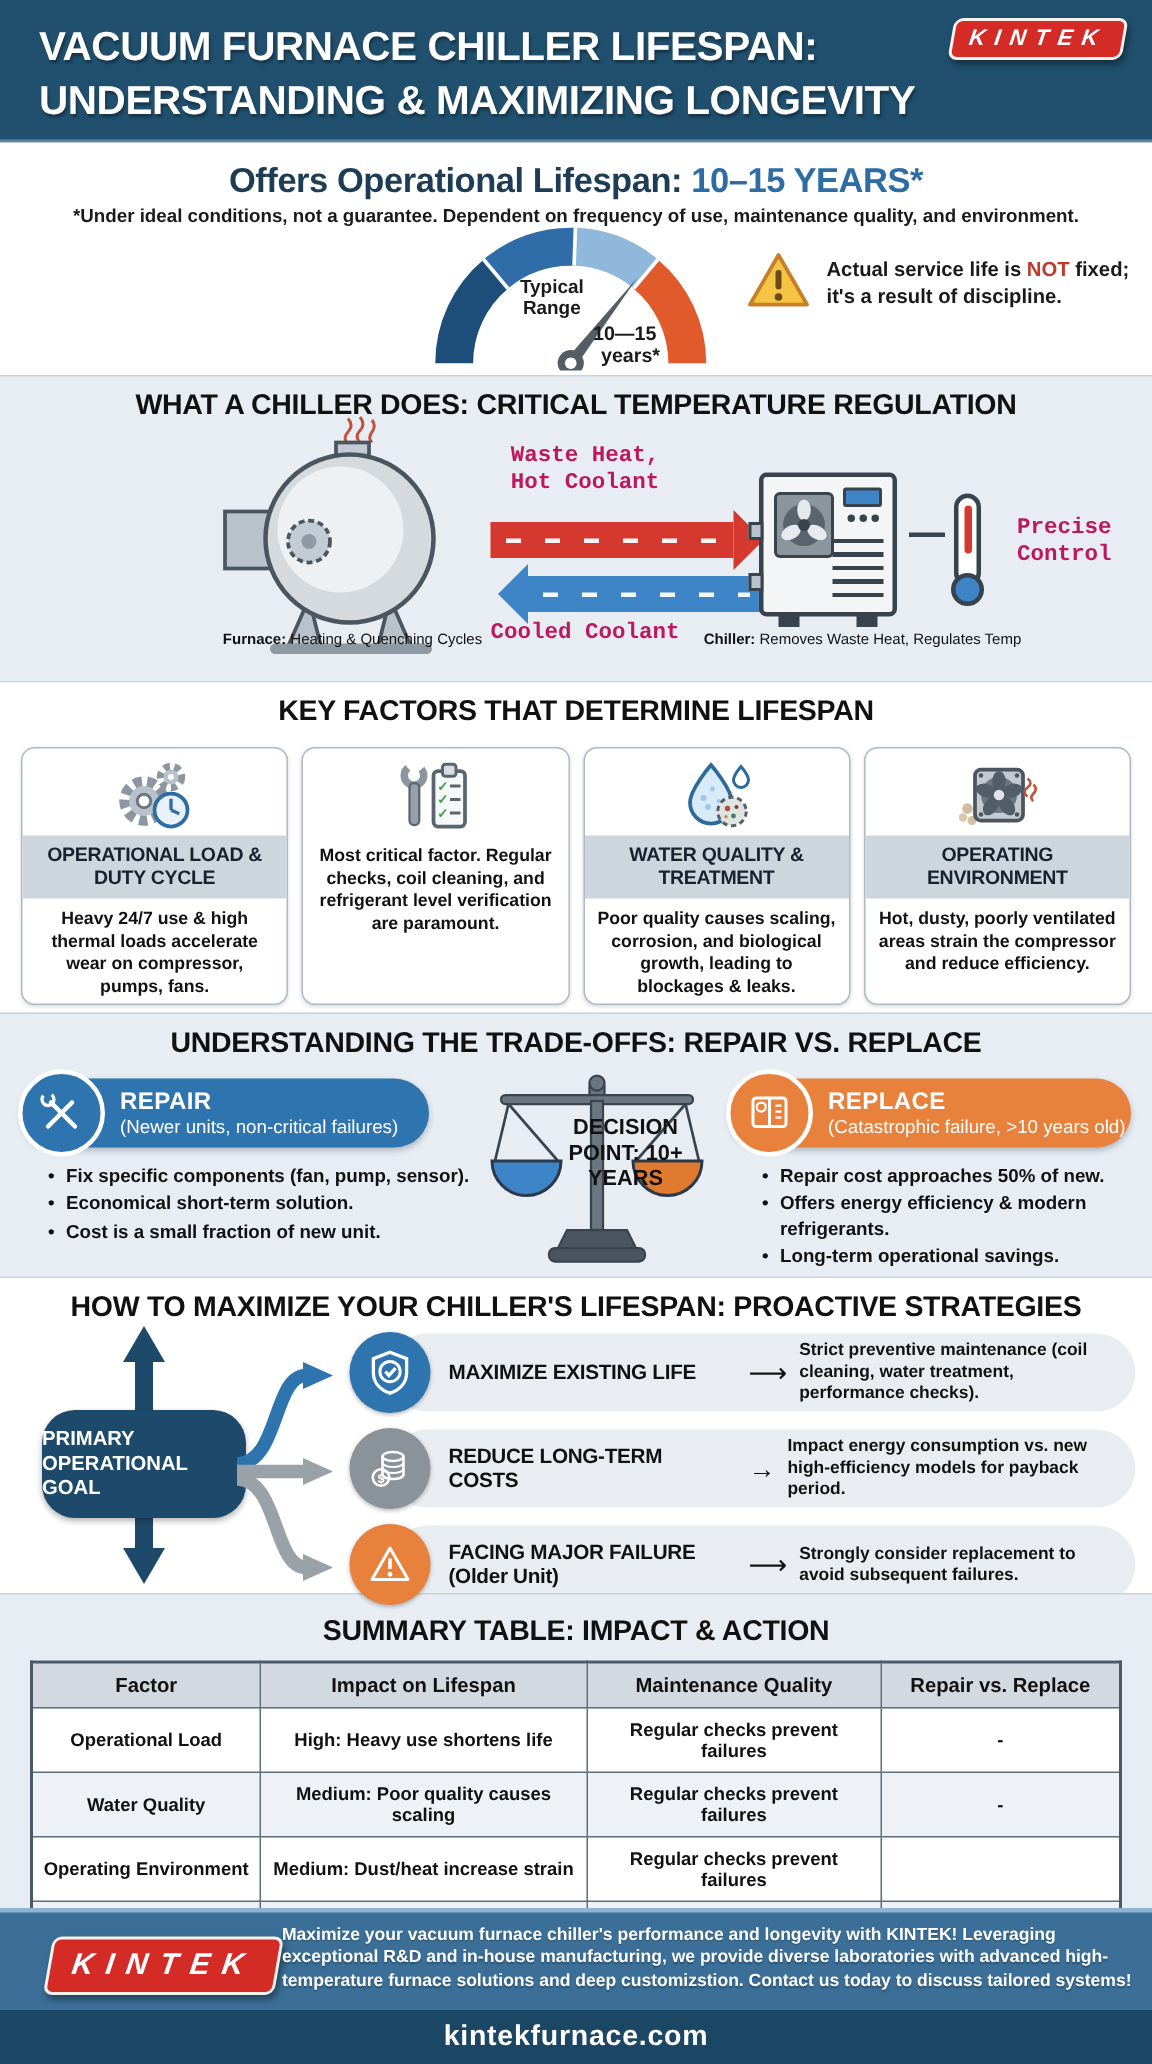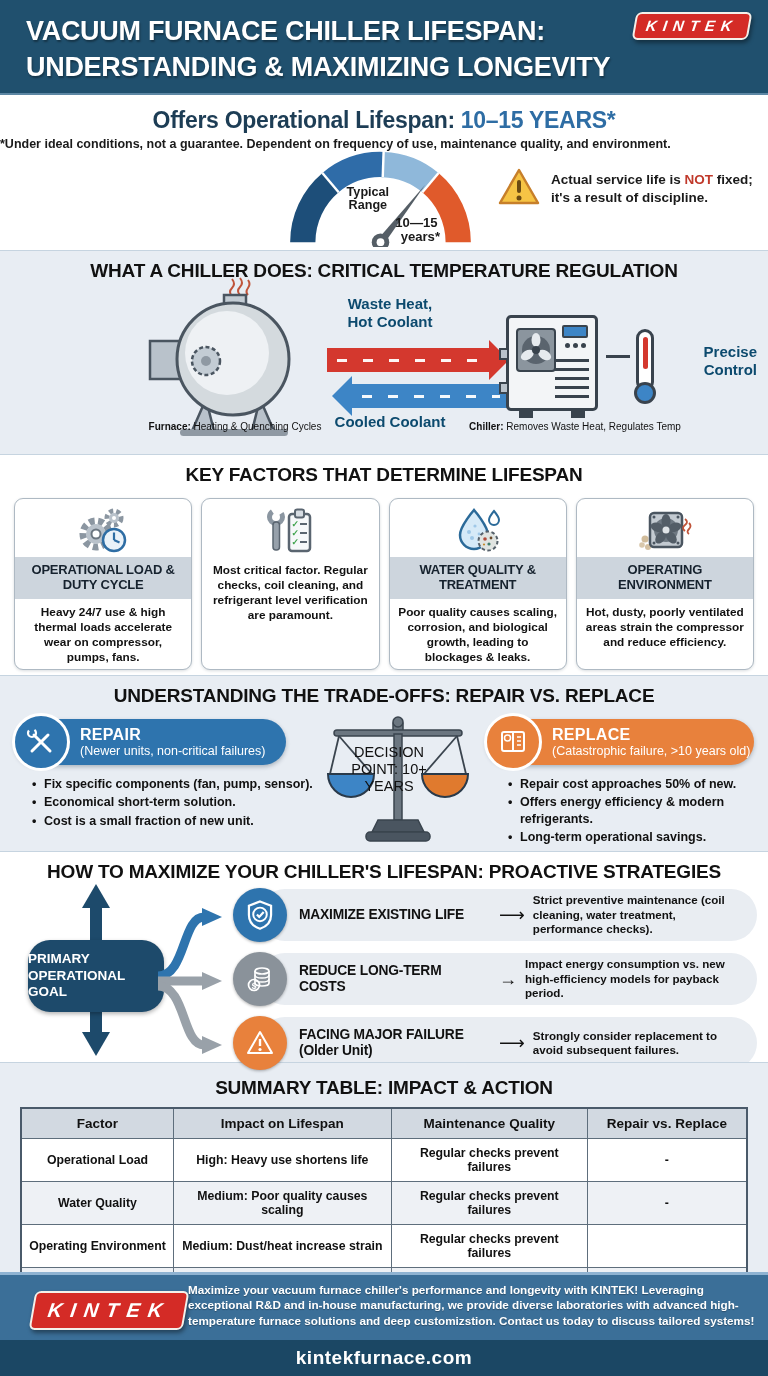--- a/index.html
+++ b/index.html
@@ -14,42 +14,42 @@
   .logo { display:inline-block; background:#d42b26; border:2px solid #f4f0ea; border-radius:6px;
           transform:skewX(-10deg); box-shadow:2px 3px 4px rgba(0,0,0,.4); padding:3px 10px; }
   .logo span { display:inline-block; transform:skewX(2deg); color:#fff; font-weight:bold; font-style:italic;
                letter-spacing:6px; font-size:15px; }
   .logo-hdr { position:absolute; top:12px; right:18px; }
 
   
   .sec-lifespan { position:relative; height:155px; background:#fff; }
   .ls-title { text-align:center; padding-top:12px; font-size:23px; font-weight:bold; color:#1d3d55; letter-spacing:-0.3px; }
   .ls-title .hl { color:#2e6da4; }
-  .ls-sub { text-align:left; font-size:12.5px; font-weight:bold; color:#1a1a1a; margin-top:3px; }
+  .ls-sub { text-align:center; font-size:12.5px; font-weight:bold; color:#1a1a1a; margin-top:3px; }
   .gauge { position:absolute; left:283px; top:50px; width:195px; height:102px; }
   .gauge text { font-family:"Liberation Sans",sans-serif; font-weight:bold; fill:#1a1a1a; }
   .warn { position:absolute; left:497px; top:72px; width:265px; display:flex; gap:10px; align-items:flex-start; }
   .warn svg { flex:0 0 44px; }
   .warn-text { font-size:13.5px; font-weight:bold; color:#1a1a1a; line-height:1.3; padding-top:4px; }
   .warn-text .red { color:#c0392b; }
 
   
   .sec-chiller { position:relative; height:205px; background:#e8edf3; border-top:1px solid #c6d4e0; border-bottom:1px solid #c6d4e0; }
   .sec-title { text-align:center; font-size:19px; font-weight:bold; color:#111; padding-top:9px; letter-spacing:-0.2px; }
   .furnace-svg { position:absolute; left:148px; top:26px; }
   .flow-arrow { position:absolute; height:24px; }
   .flow-red { left:327px; top:97px; width:162px; background:#d4382e; }
   .flow-red::after { content:""; position:absolute; right:-20px; top:-8px; border-left:20px solid #d4382e;
                      border-top:20px solid transparent; border-bottom:20px solid transparent; }
   .flow-blue { left:352px; top:133px; width:158px; background:#3d85c6; }
   .flow-blue::before { content:""; position:absolute; left:-20px; top:-8px; border-right:20px solid #3d85c6;
                        border-top:20px solid transparent; border-bottom:20px solid transparent; }
   .dashes { position:absolute; left:10px; right:10px; top:50%; height:3px; margin-top:-1.5px;
             background:repeating-linear-gradient(90deg, rgba(255,255,255,.95) 0 10px, transparent 10px 26px); }
-  .diag-label { position:absolute; text-align:center; font-weight:bold; color:#0c4a6e; font-size:15px; line-height:1.2; }
+  .diag-label { position:absolute; text-align:center; font-weight:bold; color:#be185d; font-size:15px; line-height:1.2;font-family:Liberation Mono, monospace; }
   .lbl-hot { left:300px; top:44px; width:180px; }
   .lbl-cold { left:300px; top:162px; width:180px; }
   .caption { position:absolute; text-align:center; font-size:10px; color:#111; line-height:1.25; }
   .cap-furnace { left:120px; top:170px; width:230px; }
   .cap-chiller { left:455px; top:170px; width:240px; }
   .chiller-box { position:absolute; left:506px; top:64px; width:92px; height:96px; background:#f3f5f7;
                  border:3px solid #39434d; border-radius:5px; }
   .fan-panel { position:absolute; left:7px; top:10px; width:40px; height:44px; background:#8b959e; border:2px solid #39434d; border-radius:4px; }
   .screen { position:absolute; right:7px; top:7px; width:26px; height:13px; background:#3d85c6; border:2px solid #39434d; border-radius:2px; }
   .dots { position:absolute; right:9px; top:25px; display:flex; gap:3px; }
@@ -57,21 +57,21 @@
   .vents { position:absolute; right:6px; bottom:7px; width:34px; height:42px;
            background:repeating-linear-gradient(180deg,#39434d 0 3px, transparent 3px 9px); }
   .foot { position:absolute; bottom:-10px; width:14px; height:8px; background:#39434d; }
   .pipe { position:absolute; left:-10px; width:10px; height:12px; background:#b9c2cb; border:2px solid #39434d; }
   .therm { position:absolute; left:636px; top:78px; width:18px; height:62px; background:#fff;
            border:3px solid #39434d; border-radius:9px; }
   .therm-line { position:absolute; left:50%; margin-left:-2.5px; top:5px; height:32px; width:5px; background:#d4382e; border-radius:3px; }
   .therm-bulb { position:absolute; left:50%; bottom:-16px; margin-left:-11px; width:22px; height:22px;
                 background:#3d85c6; border:3px solid #39434d; border-radius:50%; }
   .therm-link { position:absolute; left:606px; top:104px; width:24px; height:3px; background:#39434d; }
-  .lbl-precise { left:662px; top:92px; width:95px; text-align:right; }
+  .lbl-precise { left:662px; top:92px; width:95px; text-align:center; }
 
   
   .sec-factors { position:relative; height:220px; background:#fff; }
   .cards { display:flex; gap:9px; padding:12px 14px 0 14px; }
   .card { flex:1; background:#fff; border:1.5px solid #aeb9c3; border-radius:9px; overflow:hidden;
           box-shadow:0 1px 3px rgba(40,60,80,.18); height:172px; }
   .card-icon { height:58px; display:flex; align-items:center; justify-content:center; padding-top:6px; }
   .card-band { background:#cdd5dd; min-height:42px; display:flex; align-items:center; justify-content:center;
                text-align:center; font-weight:bold; font-size:13px; color:#16222e; line-height:1.15; padding:3px 4px; letter-spacing:-0.2px; }
   .card-body { text-align:center; font-size:11.8px; color:#111; line-height:1.28; padding:6px 7px; font-weight:bold; font-weight:600; }
@@ -88,22 +88,22 @@
   .pill-icon.orange { background:#e8813c; }
   .pill-text { margin-left:66px; line-height:1.15; }
   .pill-text b { font-size:16px; letter-spacing:.3px; }
   .pill-text span { display:block; font-size:12.5px; }
   .bullets { position:absolute; top:100px; font-size:12.5px; font-weight:600; color:#111; }
   .bullets li { list-style:none; padding-left:12px; position:relative; line-height:1.3; margin-bottom:2px; }
   .bullets li::before { content:"•"; position:absolute; left:0; }
   .bullets-repair { left:32px; width:290px; }
   .bullets-replace { left:508px; width:252px; }
   .scale-svg { position:absolute; left:322px; top:38px; }
-  .decision { position:absolute; left:338px; top:68px; width:102px; text-align:center; font-size:14.5px;
-              font-weight:normal; color:#111; line-height:1.18; }
+  .decision { position:absolute; left:366px; top:68px; width:102px; text-align:center; font-size:14.5px;
+              font-weight:bold; color:#111; line-height:1.18; }
 
   
   .sec-strat { position:relative; height:210px; background:#fff; }
   .goal-arrow { position:absolute; left:76px; top:30px; }
   .goal-box { position:absolute; left:28px; top:88px; width:136px; height:72px; background:#1d4a6b; border-radius:22px;
               color:#ffffff; font-weight:bold; font-size:13.5px; text-align:left; display:flex; align-items:center;
               justify-content:center; line-height:1.25; box-shadow:0 2px 4px rgba(0,0,0,.3); }
   .connectors { position:absolute; left:156px; top:36px; }
   .srow { position:absolute; left:233px; width:524px; height:54px; }
   .srow1 { top:36px; } .srow2 { top:100px; } .srow3 { top:164px; }

